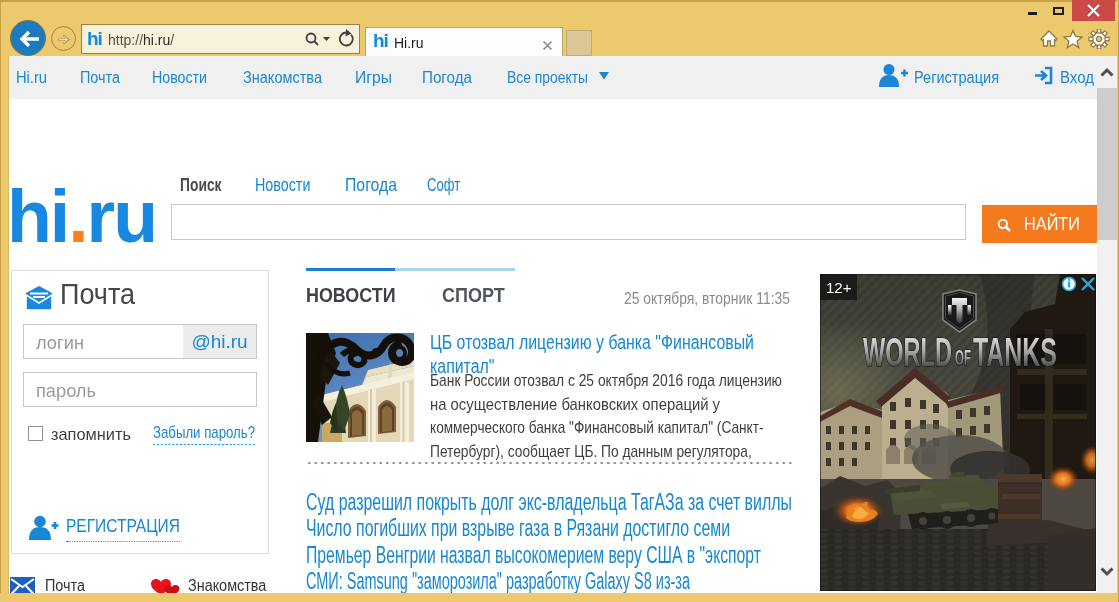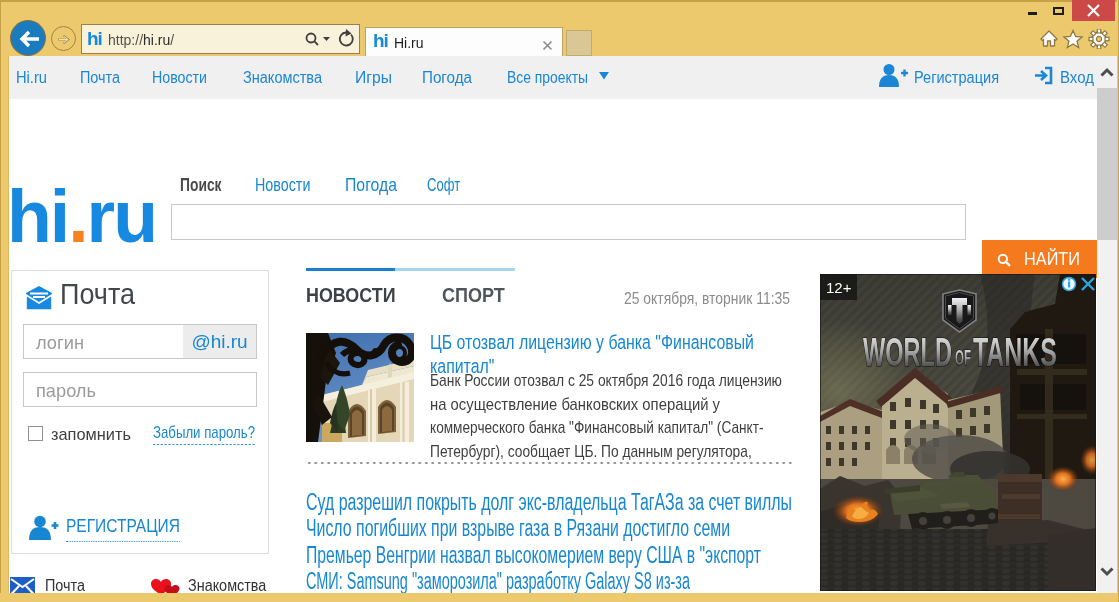--- a/index.html
+++ b/index.html
@@ -34,21 +34,21 @@
 
 #nav { left:9px; top:56px; width:1088px; height:43px; background:#f0f0f0; }
 #nav a { position:absolute; top:13px; color:#1b86d6; font-size:16px; text-decoration:none; transform-origin:0 0; white-space:nowrap; }
 
 #logo { left:7px; top:174px; font-size:74px; font-weight:bold; color:#1789e1; letter-spacing:-2px; }
 #logo .dot { color:#f5821f; }
 .stab { position:absolute; top:174px; font-size:19px; }
 .stab.on { color:#4a4a4a; font-weight:bold; }
 .stab.off { color:#1787d2; }
 #searchbox { left:171px; top:204px; width:795px; height:36px; background:#fff; border:1px solid #c9c9c9; }
-#findbtn { left:982px; top:205px; width:115px; height:38px; background:#f5791d; color:#fff;margin-top:35px; }
+#findbtn { left:982px; top:205px; width:115px; height:38px; background:#f5791d; color:#fff; }
 #findbtn span { position:absolute; left:42px; top:8px; font-size:19px; transform-origin:0 0; white-space:nowrap; }
 
 #mailbox { left:11px; top:270px; width:258px; height:284px; background:#fff; border:1px solid #dcdcdc; }
 #mailtitle { left:48px; top:6px; font-size:30px; color:#44474a; }
 .minput { position:absolute; left:11px; width:234px; height:35px; border:1px solid #c8c8c8; background:#fff; }
 .minput .ph { position:absolute; left:12px; top:7px; font-size:19px; color:#9b9b9b; }
 #suffix { position:absolute; right:0; top:0; width:73px; height:33px; background:#ececec; color:#1787d2; font-size:19px; text-align:center; line-height:33px; }
 #chk { left:16px; top:155px; width:15px; height:15px; border:1px solid #919191; background:#fff; }
 #remember { left:39px; top:154px; font-size:17px; color:#3f3f3f; }
 #forgot { left:141px; top:152px; font-size:17px; color:#1787d2; border-bottom:1px dashed #1787d2; padding-bottom:1px; }

